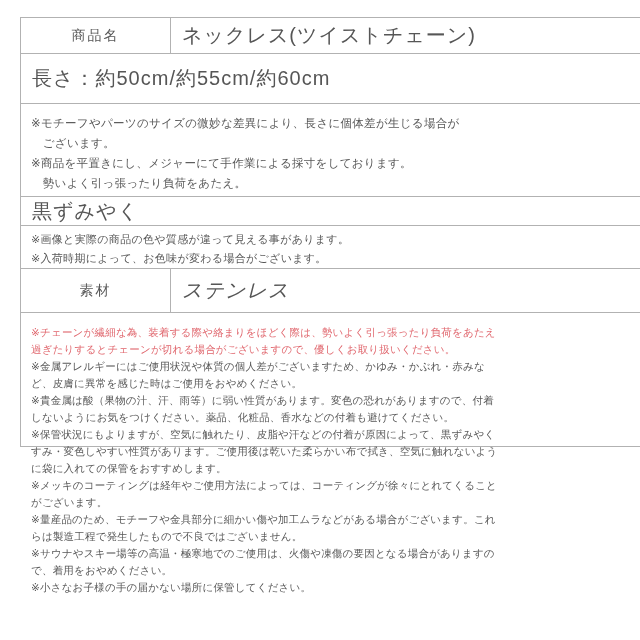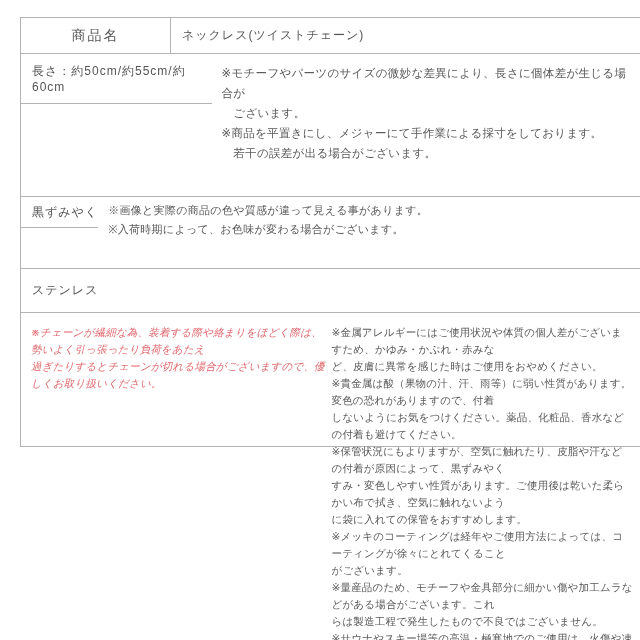--- a/index.html
+++ b/index.html
@@ -26,26 +26,26 @@
     width: 150px;
     flex: 0 0 150px;
     border-right: 1px solid #b2b2b2;
     display: flex;
     align-items: center;
     justify-content: center;
     font-size: 14px;
     letter-spacing: 2px;
     color: #585858;
   }
-  .value-col { flex: 1 1 auto; display: flex; flex-direction: row; min-width: 0; }
+  .value-col { flex: 1 1 auto; display: flex; flex-direction: column; min-width: 0; }
   .value-main {
     display: flex;
     align-items: center;
     padding-left: 11px;
-    font-size: 12px;
+    font-size: 20px;
     letter-spacing: 1px;
     color: #565656;
   }
   .sub-divider { border-bottom: 1px solid #b2b2b2; }
   .notes {
     white-space: pre-wrap;
     color: #585858;
   }
   .row-product { height: 36px; }
   .row-product .value-main { flex: 1; }
@@ -57,66 +57,66 @@
     line-height: 20px;
     letter-spacing: 0.3px;
   }
   .row-color { height: 72px; }
   .row-color .value-main { height: 31px; }
   .row-color .notes {
     padding: 4px 8px 0 10px;
     font-size: 11px;
     line-height: 19px;
     letter-spacing: 0.3px;
-    font-family: Liberation Serif, serif;
   }
   .row-material { height: 44px; }
-  .row-material .value-main { flex: 1; }
+  .row-material .value-main { flex: 1; font-style: italic; }
   .row-caution { height: 313px; }
   .row-caution .value-col {
     padding: 11px 8px 0 10px;
   }
   .caution-text {
     white-space: pre-wrap;
     font-size: 10.5px;
     line-height: 17px;
     letter-spacing: 0.2px;
     color: #585858;
   }
-  .red { color: #e0666d; font-style: italic; }
+  .red { color: #e0666d; }
 </style>
 </head>
 <body>
 
 <div class="spec-table">
 
   <div class="row row-product">
     <div class="label-cell">商品名</div>
     <div class="value-main">ネックレス(ツイストチェーン)</div>
   </div>
 
   <div class="row row-size">
     <div class="value-col">
       <div class="value-main sub-divider">長さ：約50cm/約55cm/約60cm</div>
       <div class="notes">※モチーフやパーツのサイズの微妙な差異により、長さに個体差が生じる場合が
 　ございます。
 ※商品を平置きにし、メジャーにて手作業による採寸をしております。
-　若干の誤差が出る場合がございます。</div>
+　勢いよく引っ張ったり負荷をあたえ。</div>
     </div>
   </div>
 
   <div class="row row-color">
     <div class="value-col">
       <div class="value-main sub-divider">黒ずみやく</div>
       <div class="notes">※画像と実際の商品の色や質感が違って見える事があります。
 ※入荷時期によって、お色味が変わる場合がございます。</div>
     </div>
   </div>
 
   <div class="row row-material">
+    <div class="label-cell">素材</div>
     <div class="value-main">ステンレス</div>
   </div>
 
   <div class="row row-caution">
     <div class="value-col">
       <div class="caution-text red">※チェーンが繊細な為、装着する際や絡まりをほどく際は、勢いよく引っ張ったり負荷をあたえ
 過ぎたりするとチェーンが切れる場合がございますので、優しくお取り扱いください。</div>
       <div class="caution-text">※金属アレルギーにはご使用状況や体質の個人差がございますため、かゆみ・かぶれ・赤みな
 ど、皮膚に異常を感じた時はご使用をおやめください。
 ※貴金属は酸（果物の汁、汗、雨等）に弱い性質があります。変色の恐れがありますので、付着

